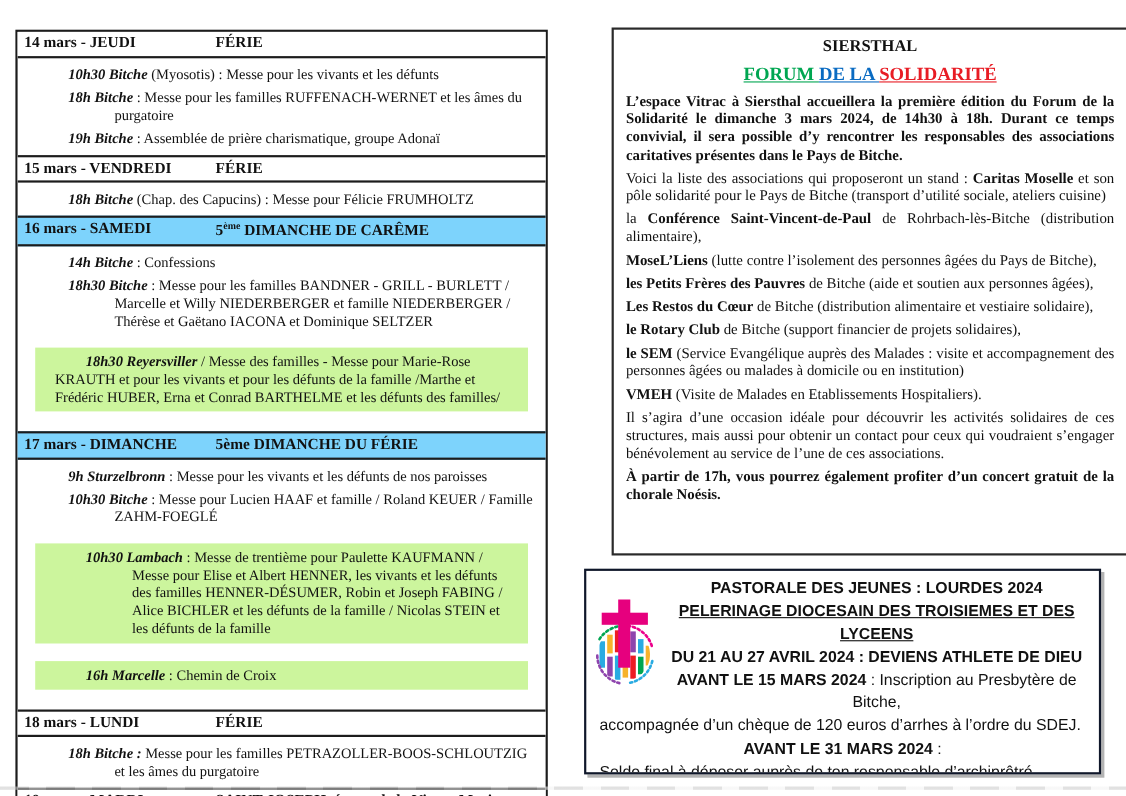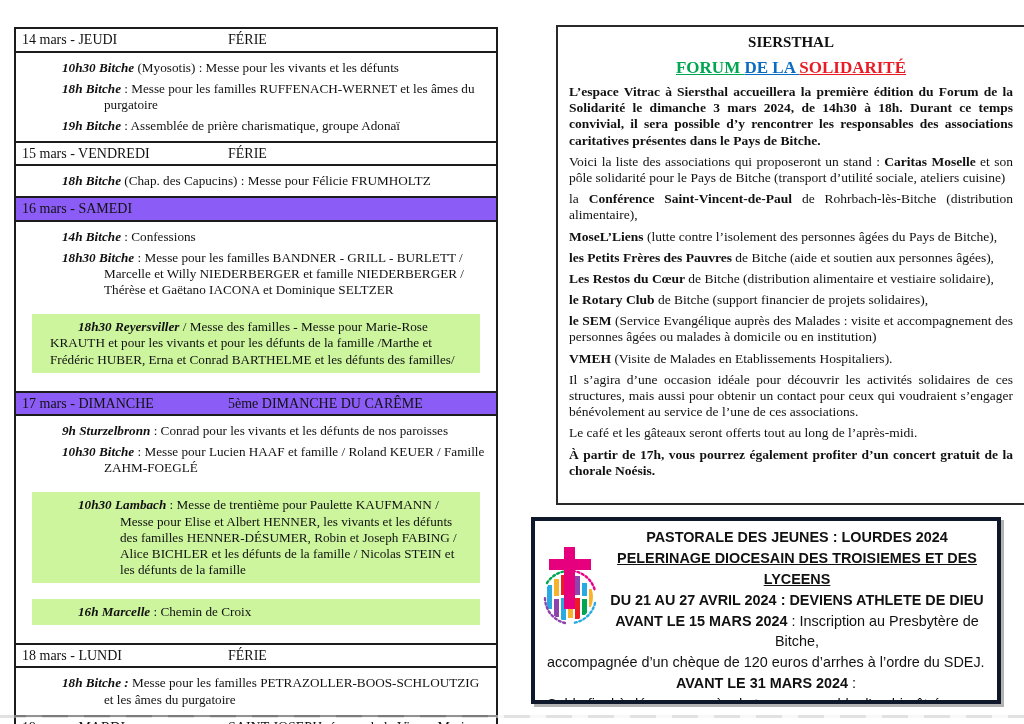--- a/index.html
+++ b/index.html
@@ -7,25 +7,25 @@
     width:1024px;height:724px;position:relative;background:#ffffff;
     font-family:"Liberation Serif", serif;color:#111;overflow:hidden;
   }
 
   
   .calendar{
     position:absolute;left:14px;top:27px;width:484px;
     border:2px solid #1c1c1c;background:#fff;box-sizing:border-box;
   }
   .day-header{
-    display:flex;font-weight:normal;font-size:14px;line-height:1.25;
-    padding:2px 6px;border-top:2px solid #1c1c1c;border-bottom:2px solid #1c1c1c;background:#fff;gap:32px;
+    display:flex;font-weight:bold;font-size:14px;line-height:1.25;
+    padding:2px 6px;border-top:2px solid #1c1c1c;border-bottom:2px solid #1c1c1c;background:#fff;
   }
   .day-header:first-child{border-top:none;}
-  .day-header.shaded{background:#8b5cf6;}
+  .day-header.shaded{background:#7dd3fc;}
   .day-date{width:170px;flex-shrink:0;}
   .day-feast{flex:1;padding-left:4px;}
   .day-feast sup{font-size:9px;}
   .day-body{padding:2px 0;}
   .entry{
     font-size:13.2px;line-height:1.22;margin:5px 0;
     padding:0 8px 0 88px;text-indent:-42px;
   }
   .entry.green{background:#ccf59d;margin:16px;padding-top:5px;padding-bottom:5px;}
   .entry.flush{padding-left:18px;padding-right:6px;text-indent:28px;}
@@ -40,21 +40,21 @@
   .forum-title{text-align:center;font-weight:bold;font-size:15px;margin:3px 0 2px 0;}
   .forum-subtitle{text-align:center;font-weight:bold;font-size:15px;margin:8px 0 2px 0;}
   .forum-headline{text-align:center;font-weight:bold;font-size:17px;margin:7px 0 6px 0;}
   .forum-headline span{text-decoration:underline;}
   .forum-para{font-size:13.5px;line-height:1.2;margin:5px 0;text-align:justify;}
   .forum-para.bold{font-weight:bold;}
 
   
   .pastorale-box{
     position:absolute;left:531px;top:517px;width:470px;height:187px;
-    border:4px solid #0f172a;box-sizing:border-box;background:#fff;
+    border:2px solid #0f172a;box-sizing:border-box;background:#fff;
     box-shadow:3px 3px 0 #b3b3b3;
     font-family:"Liberation Sans", sans-serif;
     padding:6px 12px 4px 12px;overflow:hidden;position:absolute;
   }
   .past-line{font-size:14.4px;line-height:1.45;}
   .past-line.center{text-align:center;}
   .past-line.logo-clear{padding-left:62px;}
   .past-line.underline .seg-b{text-decoration:underline;}
   .past-line .seg-b{font-weight:bold;}
   .pastorale-logo{position:absolute;left:4px;top:24px;width:64px;height:84px;}
@@ -81,32 +81,33 @@
     </div>
     <div class="day-header">
       <div class="day-date">15 mars - VENDREDI</div>
       <div class="day-feast">FÉRIE</div>
     </div>
     <div class="day-body">
       <div class="entry"><span class="entry-time">18h Bitche</span><span class="entry-text"> (Chap. des Capucins) : Messe pour Félicie FRUMHOLTZ</span></div>
     </div>
     <div class="day-header shaded">
       <div class="day-date">16 mars - SAMEDI</div>
+      <div class="day-feast">5<sup>ème</sup> DIMANCHE DE CARÊME</div>
     </div>
     <div class="day-body">
       <div class="entry"><span class="entry-time">14h Bitche</span><span class="entry-text"> : Confessions</span></div>
       <div class="entry"><span class="entry-time">18h30 Bitche</span><span class="entry-text"> : Messe pour les familles BANDNER - GRILL - BURLETT / Marcelle et Willy NIEDERBERGER et famille NIEDERBERGER / Thérèse et Gaëtano IACONA et Dominique SELTZER</span></div>
       <div class="entry green flush"><span class="entry-time">18h30 Reyersviller</span><span class="entry-text"> / Messe des familles - Messe pour Marie-Rose KRAUTH et pour les vivants et pour les défunts de la famille /Marthe et Frédéric HUBER, Erna et Conrad BARTHELME et les défunts des familles/</span></div>
     </div>
     <div class="day-header shaded">
       <div class="day-date">17 mars - DIMANCHE</div>
-      <div class="day-feast">5ème DIMANCHE DU CARÊME</div>
+      <div class="day-feast">5ème DIMANCHE DU FÉRIE</div>
     </div>
     <div class="day-body">
-      <div class="entry"><span class="entry-time">9h Sturzelbronn</span><span class="entry-text">  : Conrad pour les vivants et les défunts de nos paroisses</span></div>
+      <div class="entry"><span class="entry-time">9h Sturzelbronn</span><span class="entry-text">  : Messe pour les vivants et les défunts de nos paroisses</span></div>
       <div class="entry"><span class="entry-time">10h30 Bitche</span><span class="entry-text"> : Messe pour Lucien HAAF et famille / Roland KEUER / Famille ZAHM-FOEGLÉ</span></div>
       <div class="entry green"><span class="entry-time">10h30 Lambach</span><span class="entry-text"> : Messe de trentième pour Paulette KAUFMANN / Messe pour Elise et Albert HENNER, les vivants et les défunts des familles HENNER-DÉSUMER, Robin et Joseph FABING / Alice BICHLER et les défunts de la famille / Nicolas STEIN et les défunts de la famille</span></div>
       <div class="entry green"><span class="entry-time">16h Marcelle</span><span class="entry-text"> : Chemin de Croix</span></div>
     </div>
     <div class="day-header">
       <div class="day-date">18 mars - LUNDI</div>
       <div class="day-feast">FÉRIE</div>
     </div>
     <div class="day-body">
       <div class="entry"><span class="entry-time">18h Bitche :</span><span class="entry-text">  Messe pour les familles PETRAZOLLER-BOOS-SCHLOUTZIG et les âmes du purgatoire</span></div>
@@ -127,21 +128,20 @@
       <div class="forum-para bold"><b>L’espace Vitrac à Siersthal accueillera la première édition du Forum de la Solidarité le dimanche 3 mars 2024, de 14h30 à 18h. Durant ce temps convivial, il sera possible d’y rencontrer les responsables des associations caritatives présentes dans le Pays de Bitche.</b></div>
       <div class="forum-para"><span>Voici la liste des associations qui proposeront un stand : </span><b>Caritas Moselle</b><span> et son pôle solidarité pour le Pays de Bitche (transport d’utilité sociale, ateliers cuisine)</span></div>
       <div class="forum-para"><span>la </span><b>Conférence Saint-Vincent-de-Paul</b><span> de Rohrbach-lès-Bitche (distribution alimentaire),</span></div>
       <div class="forum-para"><b>MoseL’Liens</b><span> (lutte contre l’isolement des personnes âgées du Pays de Bitche),</span></div>
       <div class="forum-para"><b>les Petits Frères des Pauvres</b><span> de Bitche (aide et soutien aux personnes âgées),</span></div>
       <div class="forum-para"><b> Les Restos du Cœur</b><span> de Bitche (distribution alimentaire et vestiaire solidaire),</span></div>
       <div class="forum-para"><b>le Rotary Club</b><span> de Bitche (support financier de projets solidaires),</span></div>
       <div class="forum-para"><b>le SEM</b><span> (Service Evangélique auprès des Malades : visite et accompagnement des personnes âgées ou malades à domicile ou en institution)</span></div>
       <div class="forum-para"><b>VMEH</b><span> (Visite de Malades en Etablissements Hospitaliers).</span></div>
       <div class="forum-para"><span>Il s’agira d’une occasion idéale pour découvrir les activités solidaires de ces structures, mais aussi pour obtenir un contact pour ceux qui voudraient s’engager bénévolement au service de l’une de ces associations.</span></div>
-      <div class="forum-para"><span>Le café et les gâteaux seront offerts tout au long de l’après-midi.</span></div>
       <div class="forum-para bold"><b>À partir de 17h, vous pourrez également profiter d’un concert gratuit de la chorale Noésis.</b></div>
     </div>
 </div>
 
 <div class="pastorale-box">
   <svg class="pastorale-logo" viewBox="0 0 64 84" xmlns="http://www.w3.org/2000/svg">
 
     <g>
       <clipPath id="globeClip">
           <circle cx="30" cy="52" r="24"></circle>

